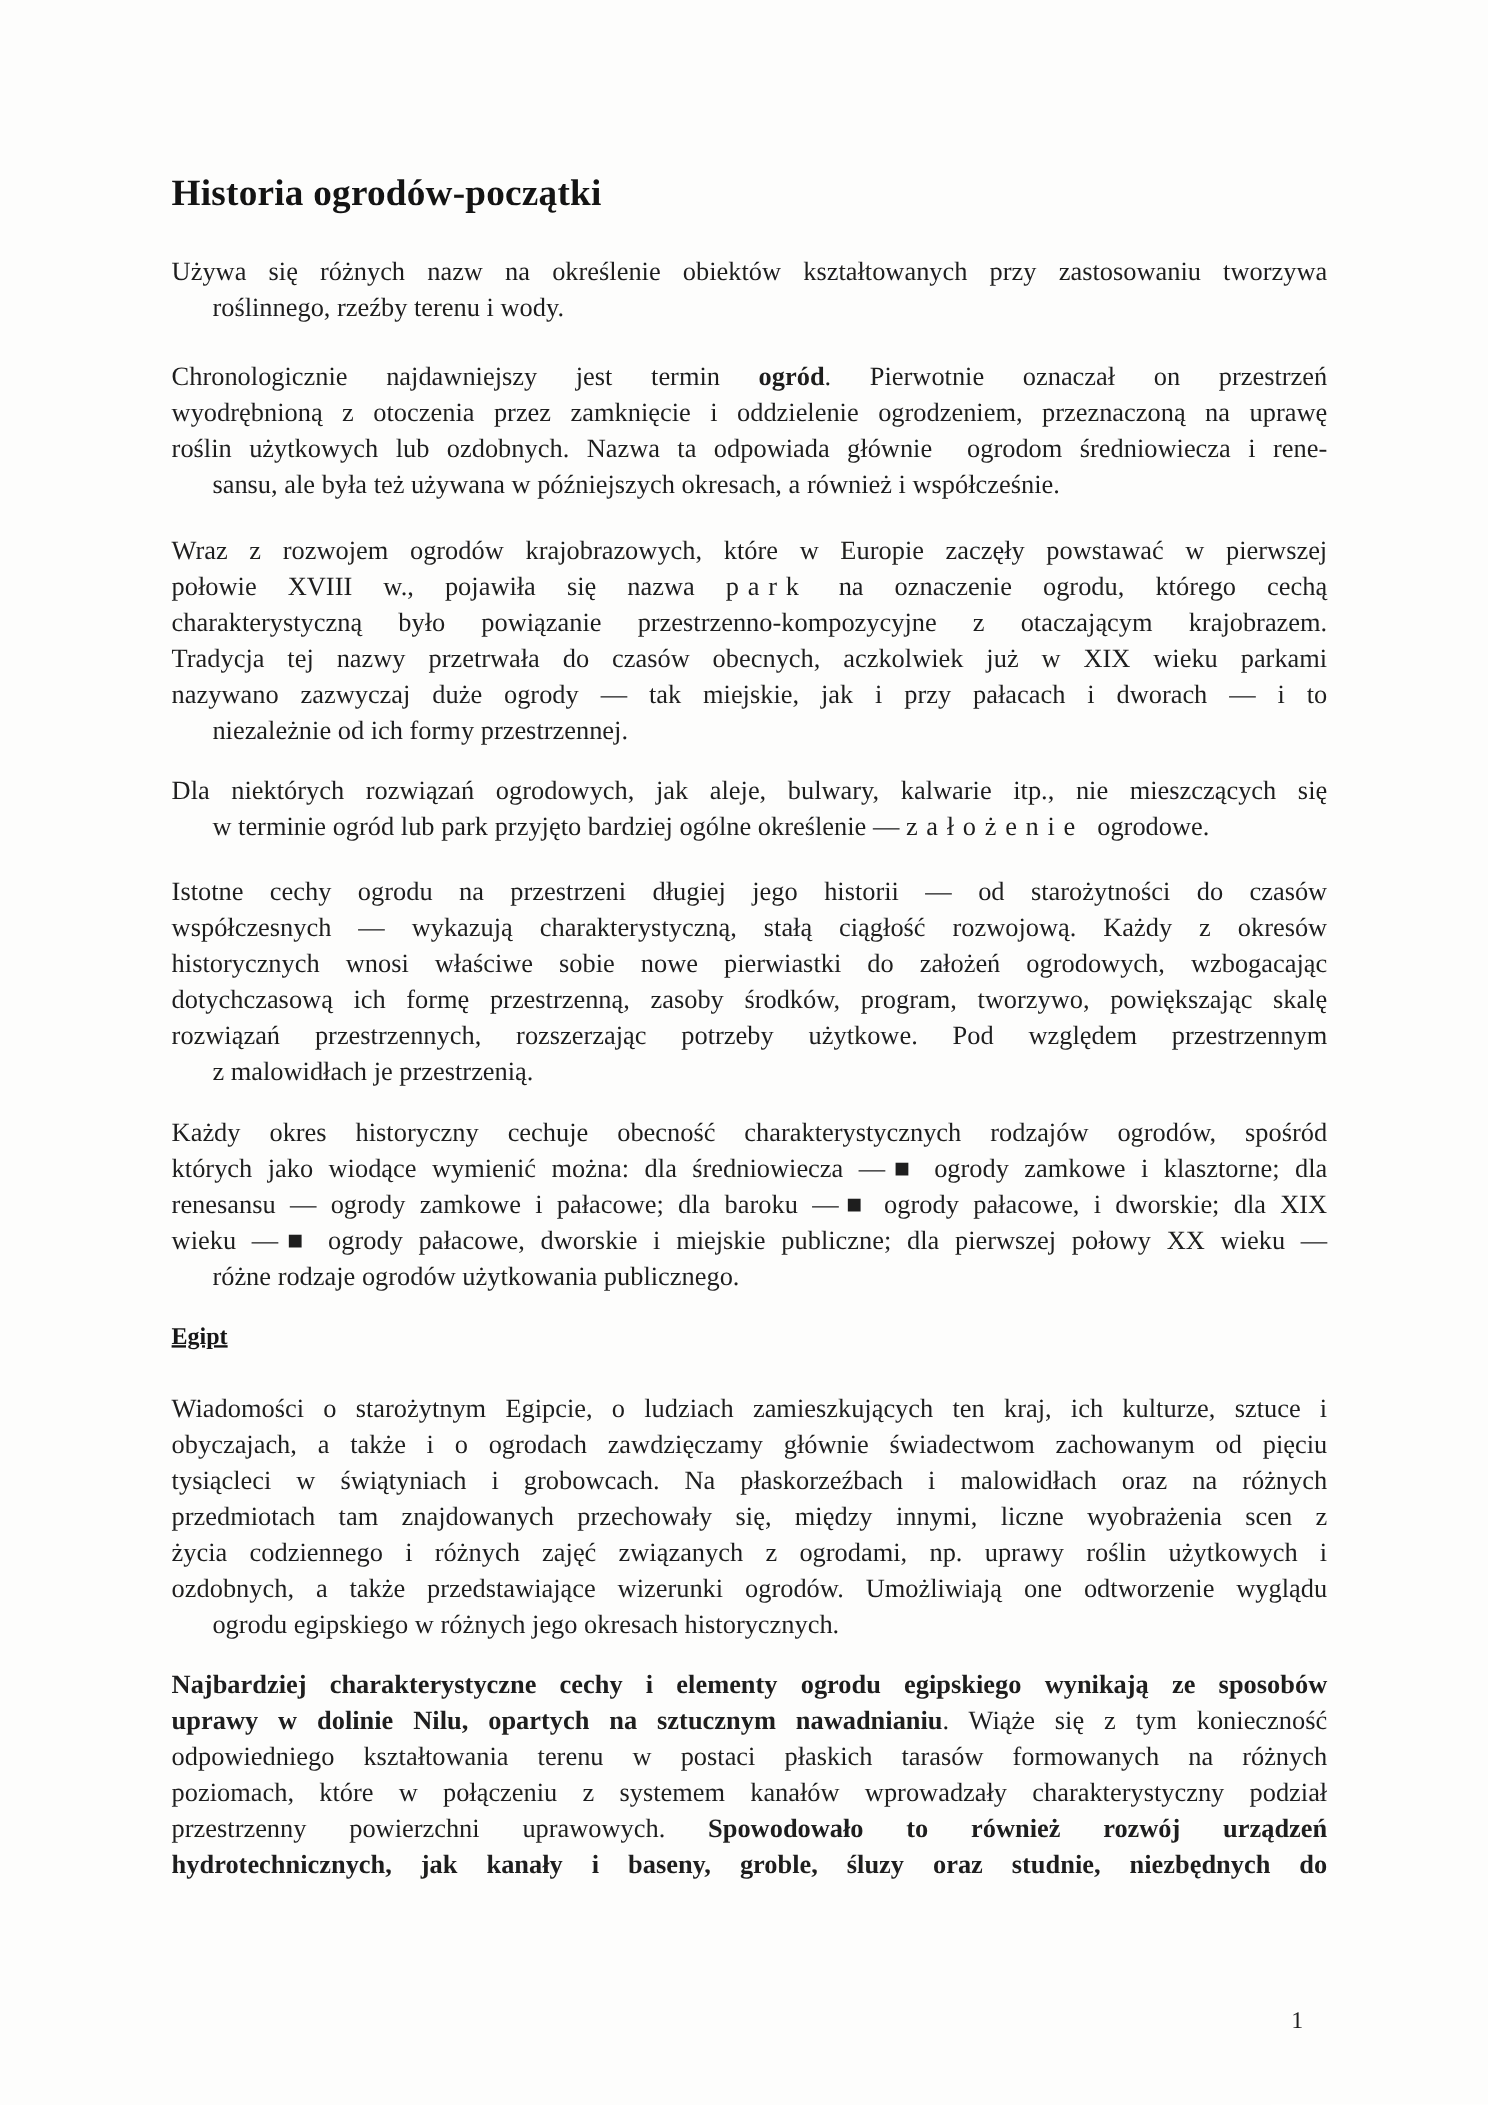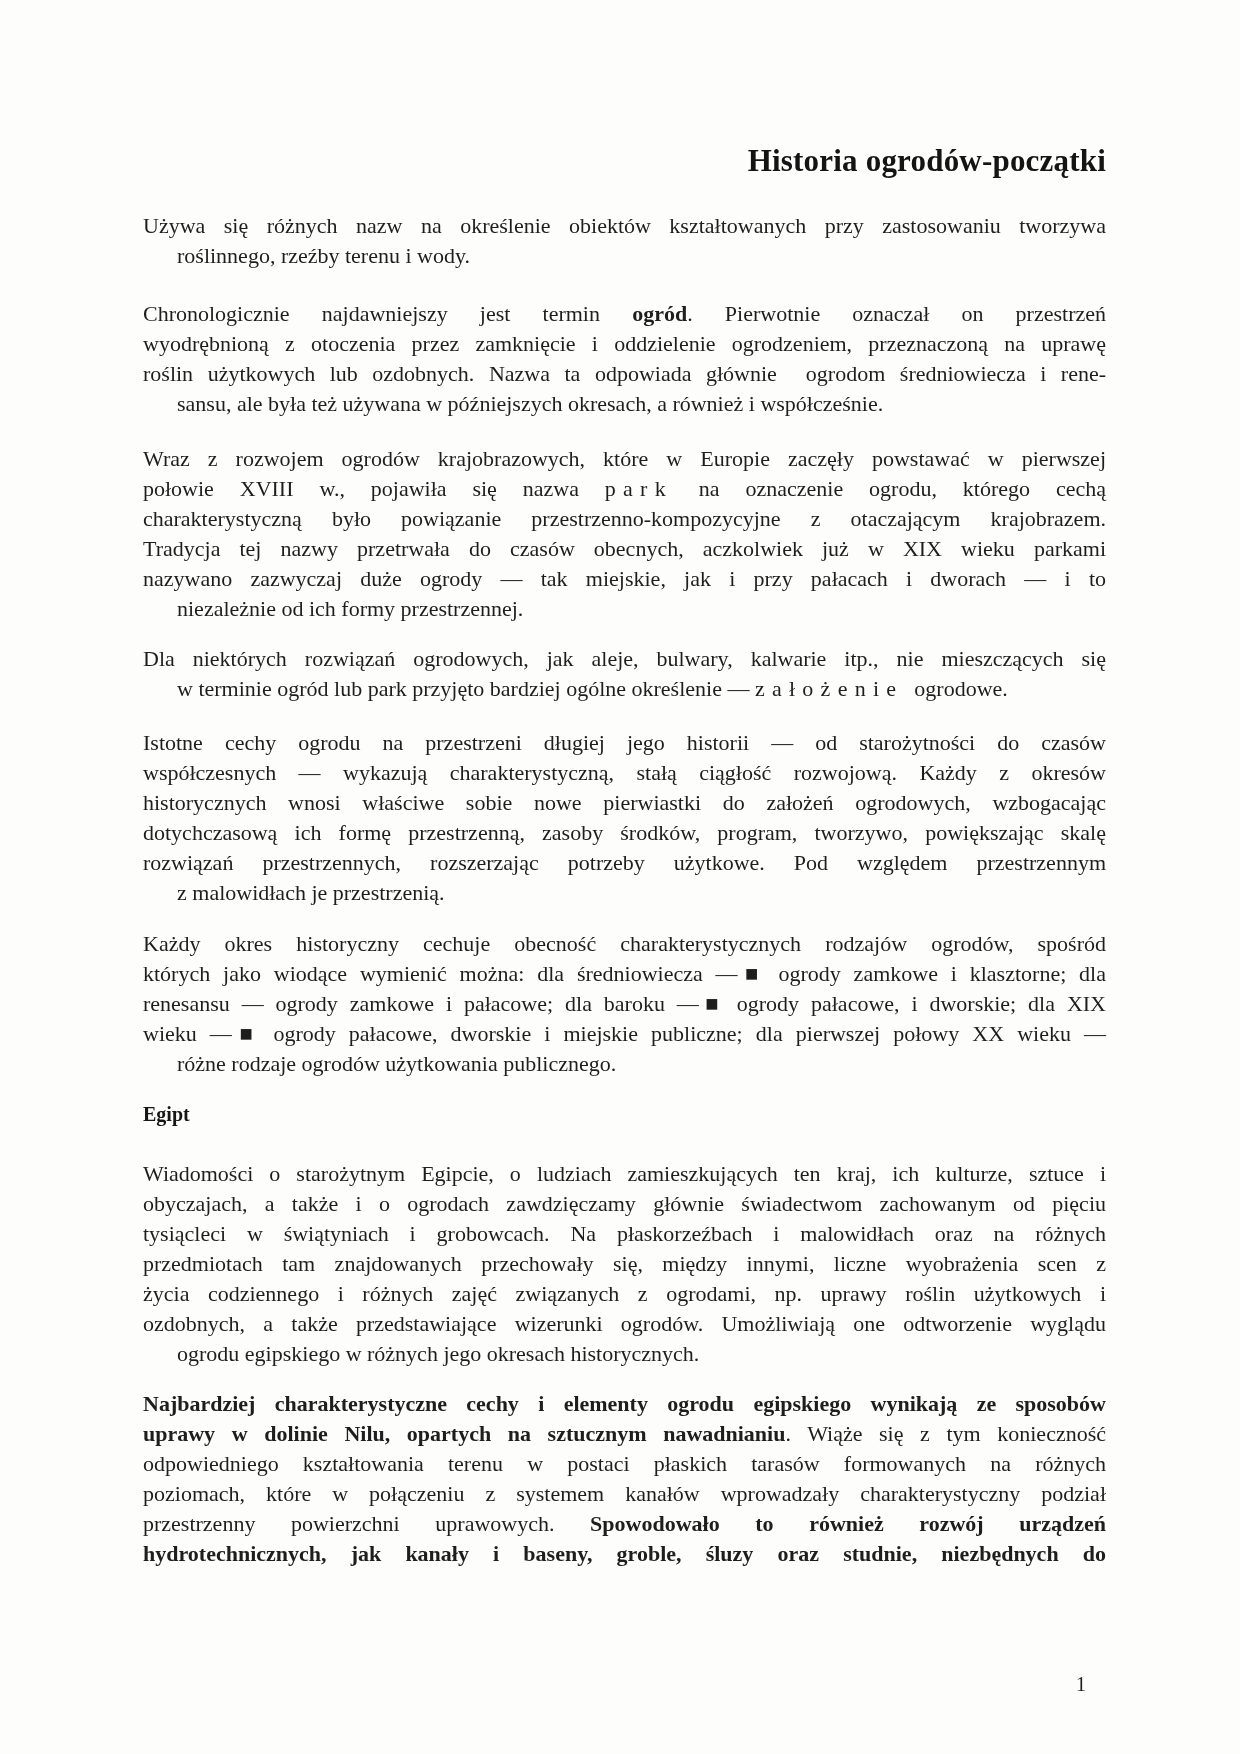--- a/index.html
+++ b/index.html
@@ -19,21 +19,20 @@
     top: 140px;
     width: 963px;
   }
   .block { margin: 0; }
   .title {
     font-size: 31px;
     font-weight: bold;
     line-height: 42px;
     color: #141414;
     letter-spacing: 0.2px;
-    text-align: right;
   }
   .heading {
     font-size: 20px;
     font-weight: bold;
     line-height: 30px;
     color: #161616;
   }
   .paragraph {
     font-size: 22px;
     line-height: 30px;
@@ -49,21 +48,21 @@
   }
   .b { font-weight: bold; }
   .sp { letter-spacing: 0.33em; }
   
   #block-p1 { margin-top: 29px; }
   #block-p2 { margin-top: 28px; }
   #block-p3 { margin-top: 25px; }
   #block-p4 { margin-top: 20px; }
   #block-p5 { margin-top: 24px; }
   #block-p6 { margin-top: 21px; }
-  #block-egipt { margin-top: 20px; }
+  #block-egipt { margin-top: 20px; text-decoration: underline; }
   #block-p7 { margin-top: 30px; }
   #block-p8 { margin-top: 20px; }
   .page-number {
     position: absolute;
     left: 1076px;
     top: 1669px;
     font-size: 20px;
     line-height: 30px;
     color: #1e1e1e;
   }

